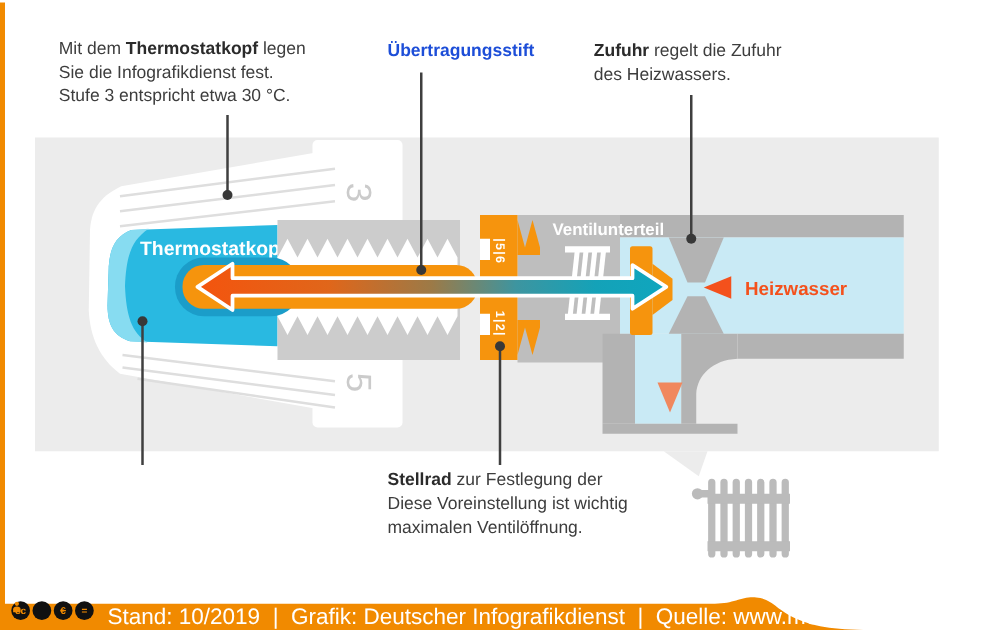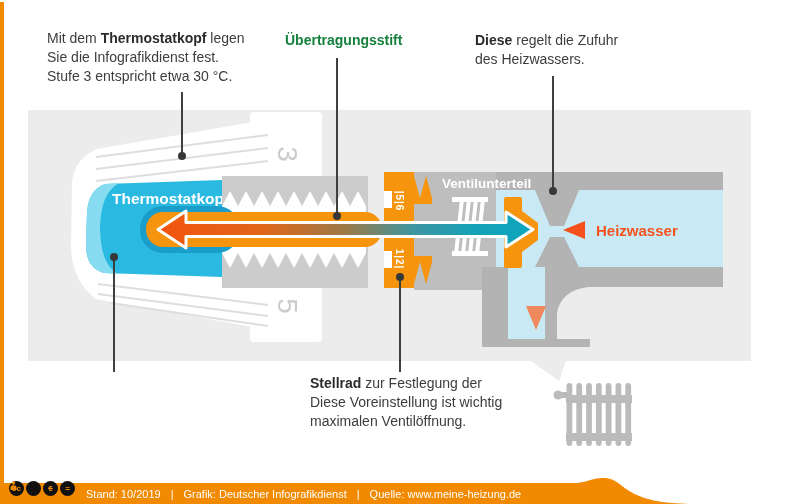--- a/index.html
+++ b/index.html
@@ -1,24 +1,24 @@
 <!DOCTYPE html>
 <html><head>
 <meta charset="utf-8">
 <style>
   html,body{margin:0;padding:0;background:#fff;}
   .stage{position:relative;width:793px;height:504px;overflow:hidden;background:#fff;
          font-family:"Liberation Sans", sans-serif;}
   .stage svg{position:absolute;left:0;top:0;}
   .note{position:absolute;font-size:14px;line-height:19px;color:#3d3d3d;white-space:nowrap;}
   .note b{color:#2b2b2b;}
-  .note.bold-only{font-weight:bold;color:#15803d;}
+  .note.bold-only{font-weight:bold;color:#1d4ed8;margin-left:25px;}
   .svgtext{font-family:"Liberation Sans", sans-serif;}
   .footer-text{position:absolute;left:86px;top:483px;height:21px;display:flex;align-items:center;
-               color:#fff;font-size:11px;white-space:nowrap;z-index:3;}
+               color:#fff;font-size:18px;white-space:nowrap;z-index:3;}
   .footer-text .sep{margin:0 10px;}
   .license{position:absolute;left:9px;top:481px;display:flex;gap:2px;z-index:3;}
   .license .lic{width:15px;height:15px;border-radius:50%;background:#111;display:flex;
                 align-items:center;justify-content:center;color:#F18A00;font-size:8px;
                 font-weight:bold;line-height:1;}
 </style>
 </head>
 <body>
 
 <div class="stage">
@@ -144,21 +144,21 @@
 
   <div class="note" style="left:32px;top:29px;margin-left:15px;">
     <div><span>Mit dem </span><b>Thermostatkopf</b><span> legen</span></div>
     <div>Sie die Infografikdienst fest.</div>
     <div>Stufe 3 entspricht etwa 30 °C.</div>
   </div>
 
   <div class="note bold-only" style="left:285px;top:31px;">Übertragungsstift</div>
 
   <div class="note" style="left:475px;top:31px;">
-    <div><b>Diese</b><span> regelt die Zufuhr</span></div>
+    <div><b>Zufuhr</b><span> regelt die Zufuhr</span></div>
     <div>des Heizwassers.</div>
   </div>
 
 
   <div class="note" style="left:310px;top:374px;">
     <div><b>Stellrad</b><span> zur Festlegung der</span></div>
     <div>Diese Voreinstellung ist wichtig</div>
     <div>maximalen Ventilöffnung.</div>
   </div>
 

